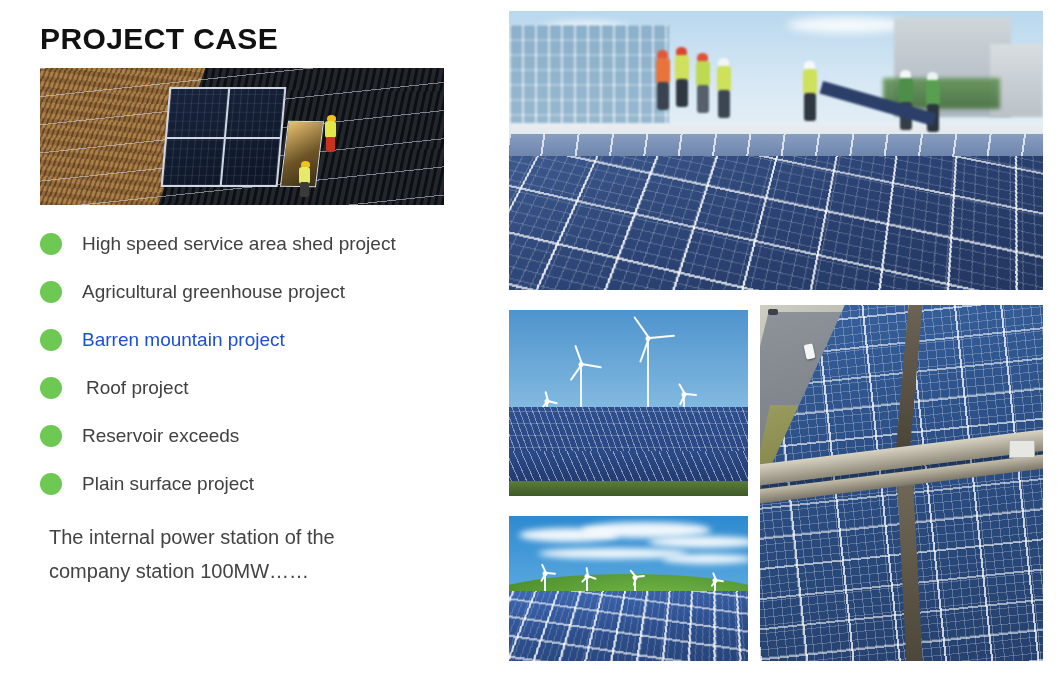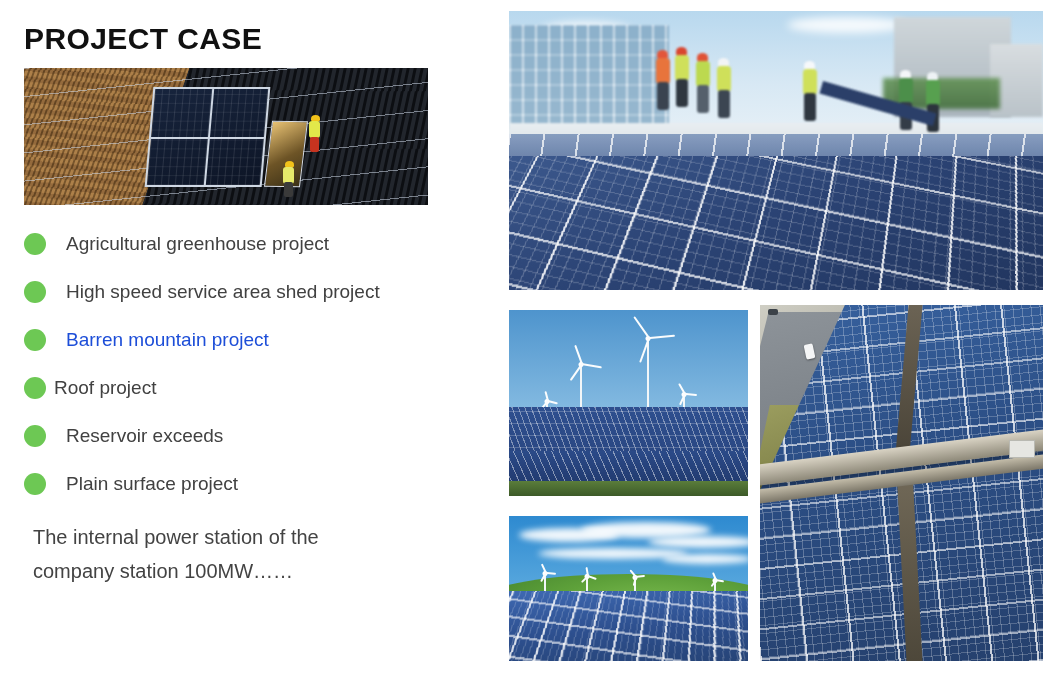--- a/index.html
+++ b/index.html
@@ -5,21 +5,21 @@
   * { box-sizing: border-box; margin: 0; padding: 0; }
   html, body {
     width: 1060px; height: 689px;
     background: #ffffff;
     font-family: "Liberation Sans", sans-serif;
     overflow: hidden;
   }
   .slide { position: relative; width: 1060px; height: 689px; background: #fff; }
 
   
-  .left-col { position: absolute; left: 0; top: 0; width: 500px; height: 689px; }
+  .left-col { position: absolute; left: 16px; top: 0; width: 500px; height: 689px; }
 
   .page-title {
     position: absolute; left: 24px; top: 22px;
     font-size: 30px; font-weight: bold; letter-spacing: 0.4px;
     color: #111111; line-height: 1.1;
   }
 
   .roof-photo {
     position: absolute; left: 24px; top: 68px;
     width: 404px; height: 137px;
@@ -72,21 +72,21 @@
   .w2 .helmet { left:2px; top:0; } .w2 .vest { left:0; top:6px; background:#e6e96a;} .w2 .legs { left:1px; top:21px; background:#3a3a3a; }
 
   
   .bullet-list { position: absolute; left: 24px; top: 220px; width: 460px; }
   .bullet-row { position: relative; height: 48px; display: flex; align-items: center; }
   .bullet-dot { width: 22px; height: 22px; border-radius: 50%; flex: 0 0 22px; }
   .bullet-label {
     margin-left: 20px; font-size: 19px; color: #414141;
     font-family: "Liberation Sans", sans-serif; white-space: nowrap;
   }
-  .bullet-row.indented .bullet-label { margin-left: 8px; text-align: center; }
+  .bullet-row.indented .bullet-label { margin-left: 24px; text-align: center; }
 
   .note {
     position: absolute; left: 33px; top: 520px; width: 430px;
     font-size: 20px; line-height: 34px; color: #434343;
   }
 
   
   .right-col { position: absolute; left: 500px; top: 0; width: 560px; height: 689px; }
 
   .photo { position: absolute; overflow: hidden; background: #9fb4c9; }
@@ -246,26 +246,26 @@
         <span class="helmet"></span>
           <span class="vest"></span>
           <span class="legs"></span>
       </div>
     </div>
 
     <div class="bullet-list">
 
       <div class="bullet-row">
         <span class="bullet-dot" style="background:#6dc854"></span>
+        <span class="bullet-label" style="color: rgb(65, 65, 65);">High speed service area shed project</span>
+      </div>
+
+      <div class="bullet-row">
+        <span class="bullet-dot" style="background:#6dc854"></span>
         <span class="bullet-label" style="color: rgb(65, 65, 65);">Agricultural greenhouse project</span>
-      </div>
-
-      <div class="bullet-row">
-        <span class="bullet-dot" style="background:#6dc854"></span>
-        <span class="bullet-label" style="color: rgb(65, 65, 65);">High speed service area shed project</span>
       </div>
 
       <div class="bullet-row">
         <span class="bullet-dot" style="background:#6dc854"></span>
         <span class="bullet-label" style="color: #1d4ed8;">Barren mountain project</span>
       </div>
 
       <div class="bullet-row indented">
         <span class="bullet-dot" style="background:#6dc854"></span>
         <span class="bullet-label" style="color: rgb(65, 65, 65);">Roof project</span>

